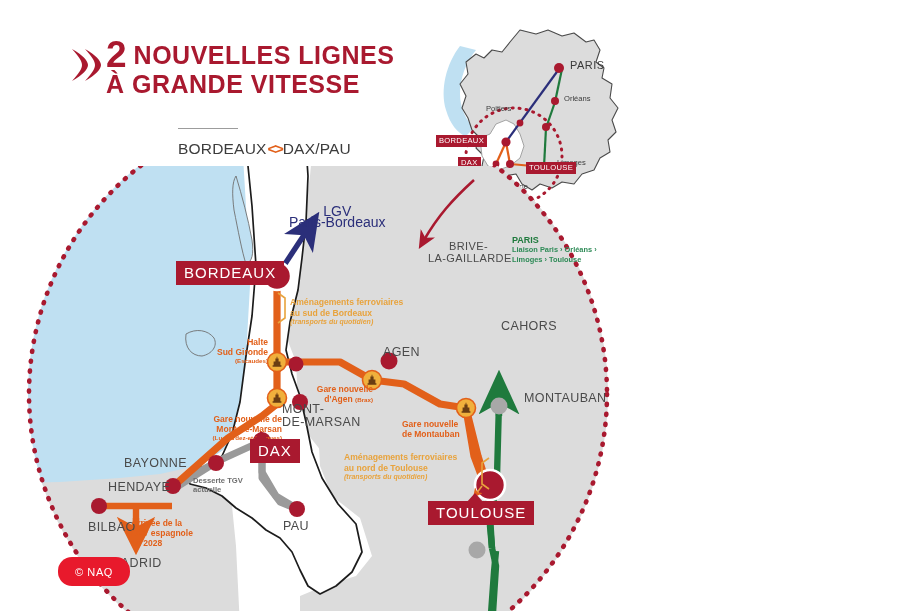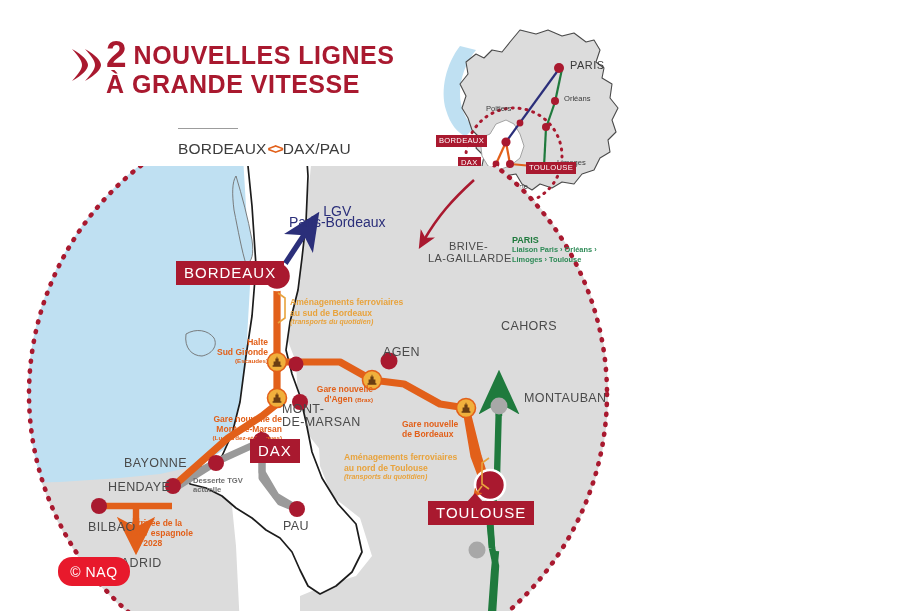--- a/index.html
+++ b/index.html
@@ -33,21 +33,21 @@
   .amber-it{color:#e8a33d;font-style:italic;font-size:7px;font-weight:bold;}
   .green-b{color:#1f7a3d;font-weight:bold;font-size:9px;}
   .green-t{color:#2e8b57;font-weight:bold;font-size:7.4px;line-height:9.6px;}
   .navy-b{color:#2b2f7a;font-weight:normal;font-size:14px;line-height:11px;text-align:center;}
   .grey-t{color:#6e6e6e;font-size:7.6px;line-height:9.4px;font-weight:bold;}
   .red-flag{position:absolute;background:#a9192f;color:#fff;font-size:15px;
             letter-spacing:1px;padding:3px 8px 4px 8px;white-space:nowrap;}
   .red-flag.small{font-size:7.6px;padding:1px 3px 2px 3px;letter-spacing:.3px;}
   .inset-city{position:absolute;font-size:7.6px;color:#3a3a3a;white-space:nowrap;}
   #naq{position:absolute;left:58px;top:541px;width:72px;height:29px;background:#e8192c;
-       color:#fff;font-size:14px;display:flex;align-items:center;justify-content:center;
+       color:#fff;font-size:11px;display:flex;align-items:center;justify-content:center;
        letter-spacing:.6px;border-radius:14px;}
 </style>
 </head>
 <body>
 
 <div id="stage">
 
   <div id="header">
     <div id="chevron-wrap">
       <svg width="34" height="36" viewBox="0 0 34 36">
@@ -289,21 +289,21 @@
   <div class="lbl" style="left:303px;top:368px;text-align:right;width:70px;">
     <div class="orange-b">Gare nouvelle</div>
     <div class="orange-b">
       <span>d'Agen</span>
       <span class="orange-sub">(Brax)</span>
     </div>
   </div>
 
   <div class="lbl" style="left:402px;top:403px;">
     <div class="orange-b">Gare nouvelle</div>
-    <div class="orange-b">de Bordeaux</div>
+    <div class="orange-b">de Montauban</div>
   </div>
 
   <div class="lbl city-grey" style="left:489px;top:375px;margin-left:35px;">MONTAUBAN</div>
 
   <div class="lbl city-grey" style="left:501px;top:303px;">CAHORS</div>
 
   <div class="lbl city-grey sm" style="left:428px;top:224px;line-height:12px;text-align:right;width:60px;">
     <div>BRIVE-</div>
       <div>LA-GAILLARDE</div>
   </div>

